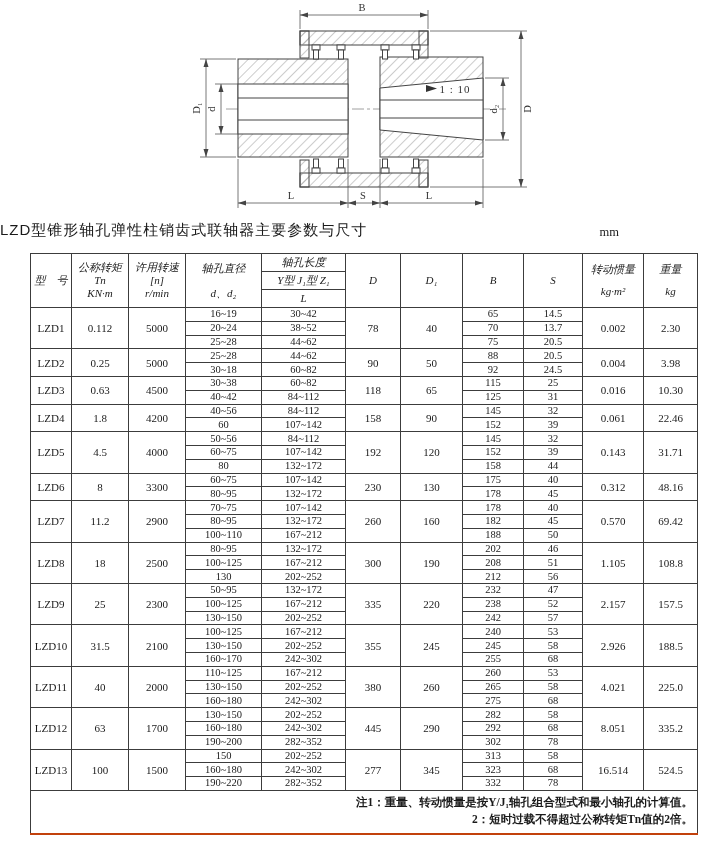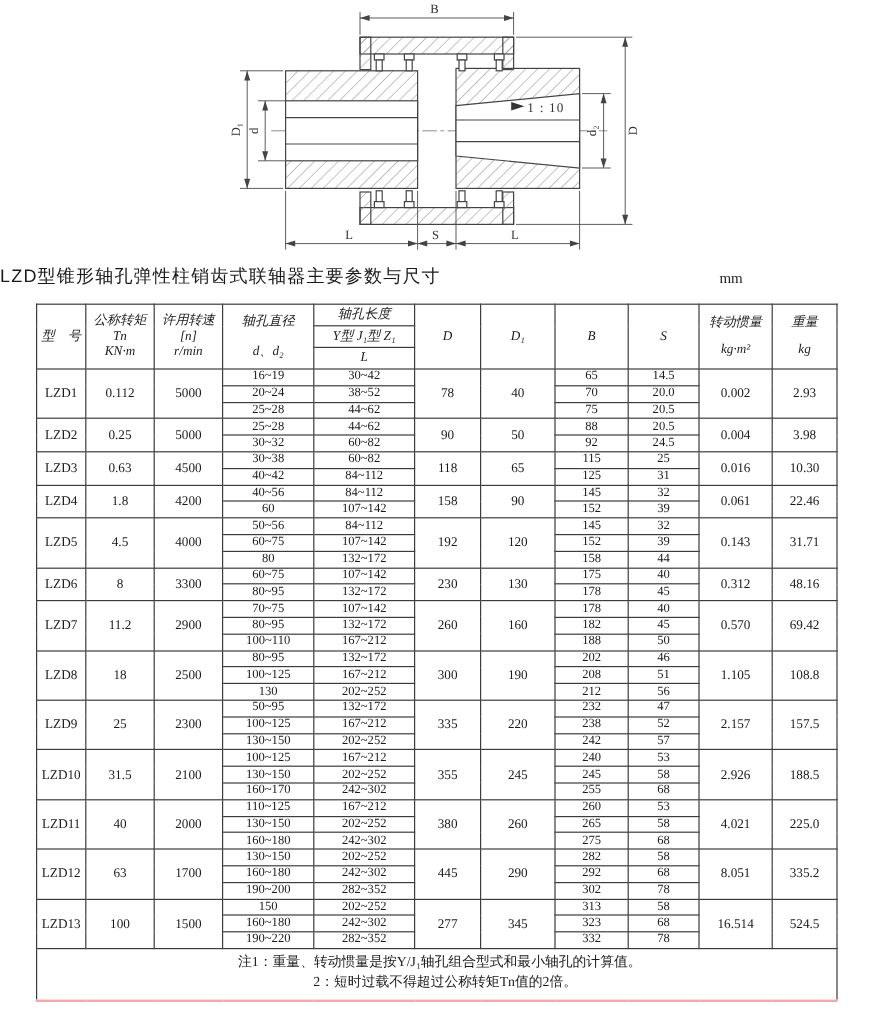--- a/index.html
+++ b/index.html
@@ -23,22 +23,23 @@
     padding:0;font-weight:400;overflow:hidden;white-space:nowrap;
   }
   thead th{font-size:11px;line-height:13px;}
   thead th span{display:block;font-style:italic;}
   thead tr.h1{height:18px;} thead tr.h2{height:18px;} thead tr.h3{height:18px;}
   th .gap-top{margin-top:12px;}
   th .gap-top-sm{margin-top:9px;}
   tbody td{font-size:10.5px;line-height:12px;height:12.8px;}
   tbody td[rowspan]{font-size:11px;}
   tfoot td.notes{
-    text-align:center;font-size:11.5px;line-height:17px;padding:3px 4px 5px 9px;
-    border-bottom:2px solid #fca5a5;
+    text-align:right;font-size:11.5px;line-height:17px;padding:3px 4px 5px 9px;
+    border-bottom:2px solid #c2410c;
+    font-weight:bold;
   }
   tfoot td.notes div:last-child{padding-left:9px;}
 </style>
 </head>
 <body>
 
 <div class="drawing-wrap">
 <svg width="725" height="218" viewBox="0 0 725 218">
   <defs>
     <pattern id="hh" patternUnits="userSpaceOnUse" width="7" height="7" patternTransform="rotate(45)">
@@ -241,27 +242,27 @@
         <td rowspan="3">LZD1</td>
         <td rowspan="3">0.112</td>
         <td rowspan="3">5000</td>
         <td>16~19</td>
         <td>30~42</td>
         <td rowspan="3">78</td>
         <td rowspan="3">40</td>
         <td>65</td>
         <td>14.5</td>
         <td rowspan="3">0.002</td>
-        <td rowspan="3">2.93</td>
+        <td rowspan="3">2.30</td>
       </tr>
       <tr>
         <td>20~24</td>
         <td>38~52</td>
         <td>70</td>
-        <td>20.0</td>
+        <td>13.7</td>
       </tr>
       <tr>
         <td>25~28</td>
         <td>44~62</td>
         <td>75</td>
         <td>20.5</td>
       </tr>
       <tr>
         <td rowspan="2">LZD2</td>
         <td rowspan="2">0.25</td>
@@ -269,21 +270,21 @@
         <td>25~28</td>
         <td>44~62</td>
         <td rowspan="2">90</td>
         <td rowspan="2">50</td>
         <td>88</td>
         <td>20.5</td>
         <td rowspan="2">0.004</td>
         <td rowspan="2">3.98</td>
       </tr>
       <tr>
-        <td>30~32</td>
+        <td>30~18</td>
         <td>60~82</td>
         <td>92</td>
         <td>24.5</td>
       </tr>
       <tr>
         <td rowspan="2">LZD3</td>
         <td rowspan="2">0.63</td>
         <td rowspan="2">4500</td>
         <td>30~38</td>
         <td>60~82</td>

